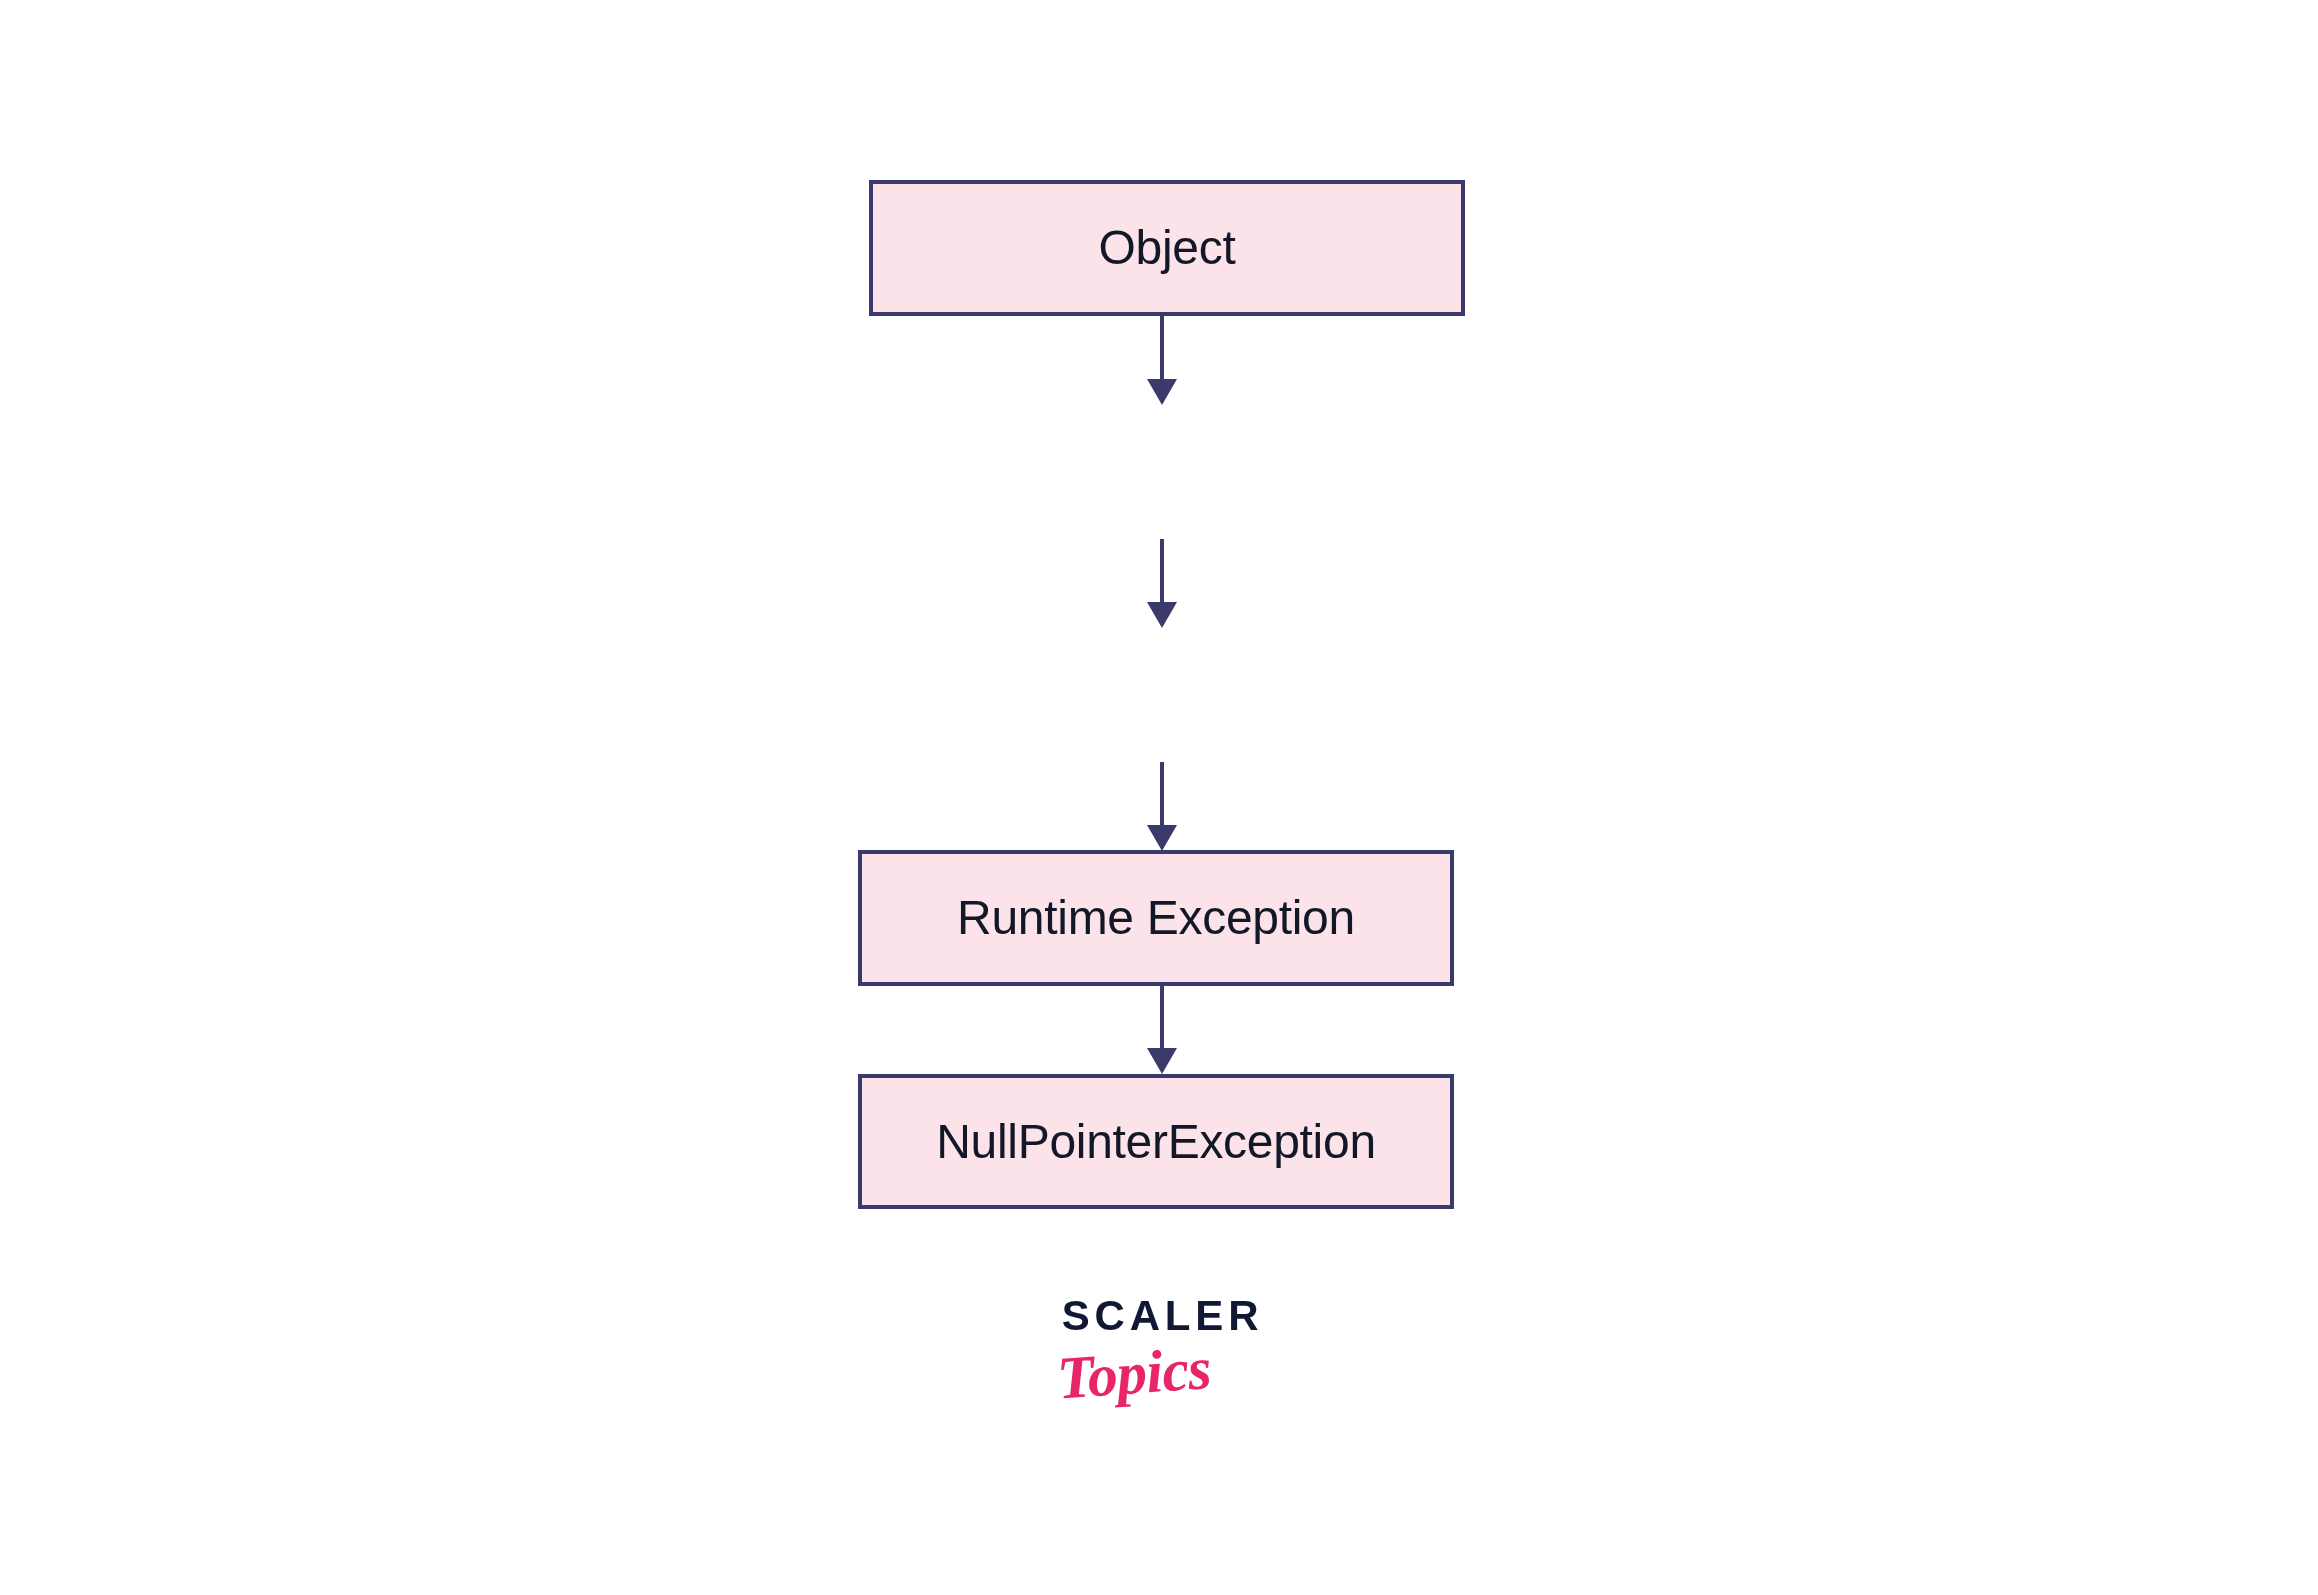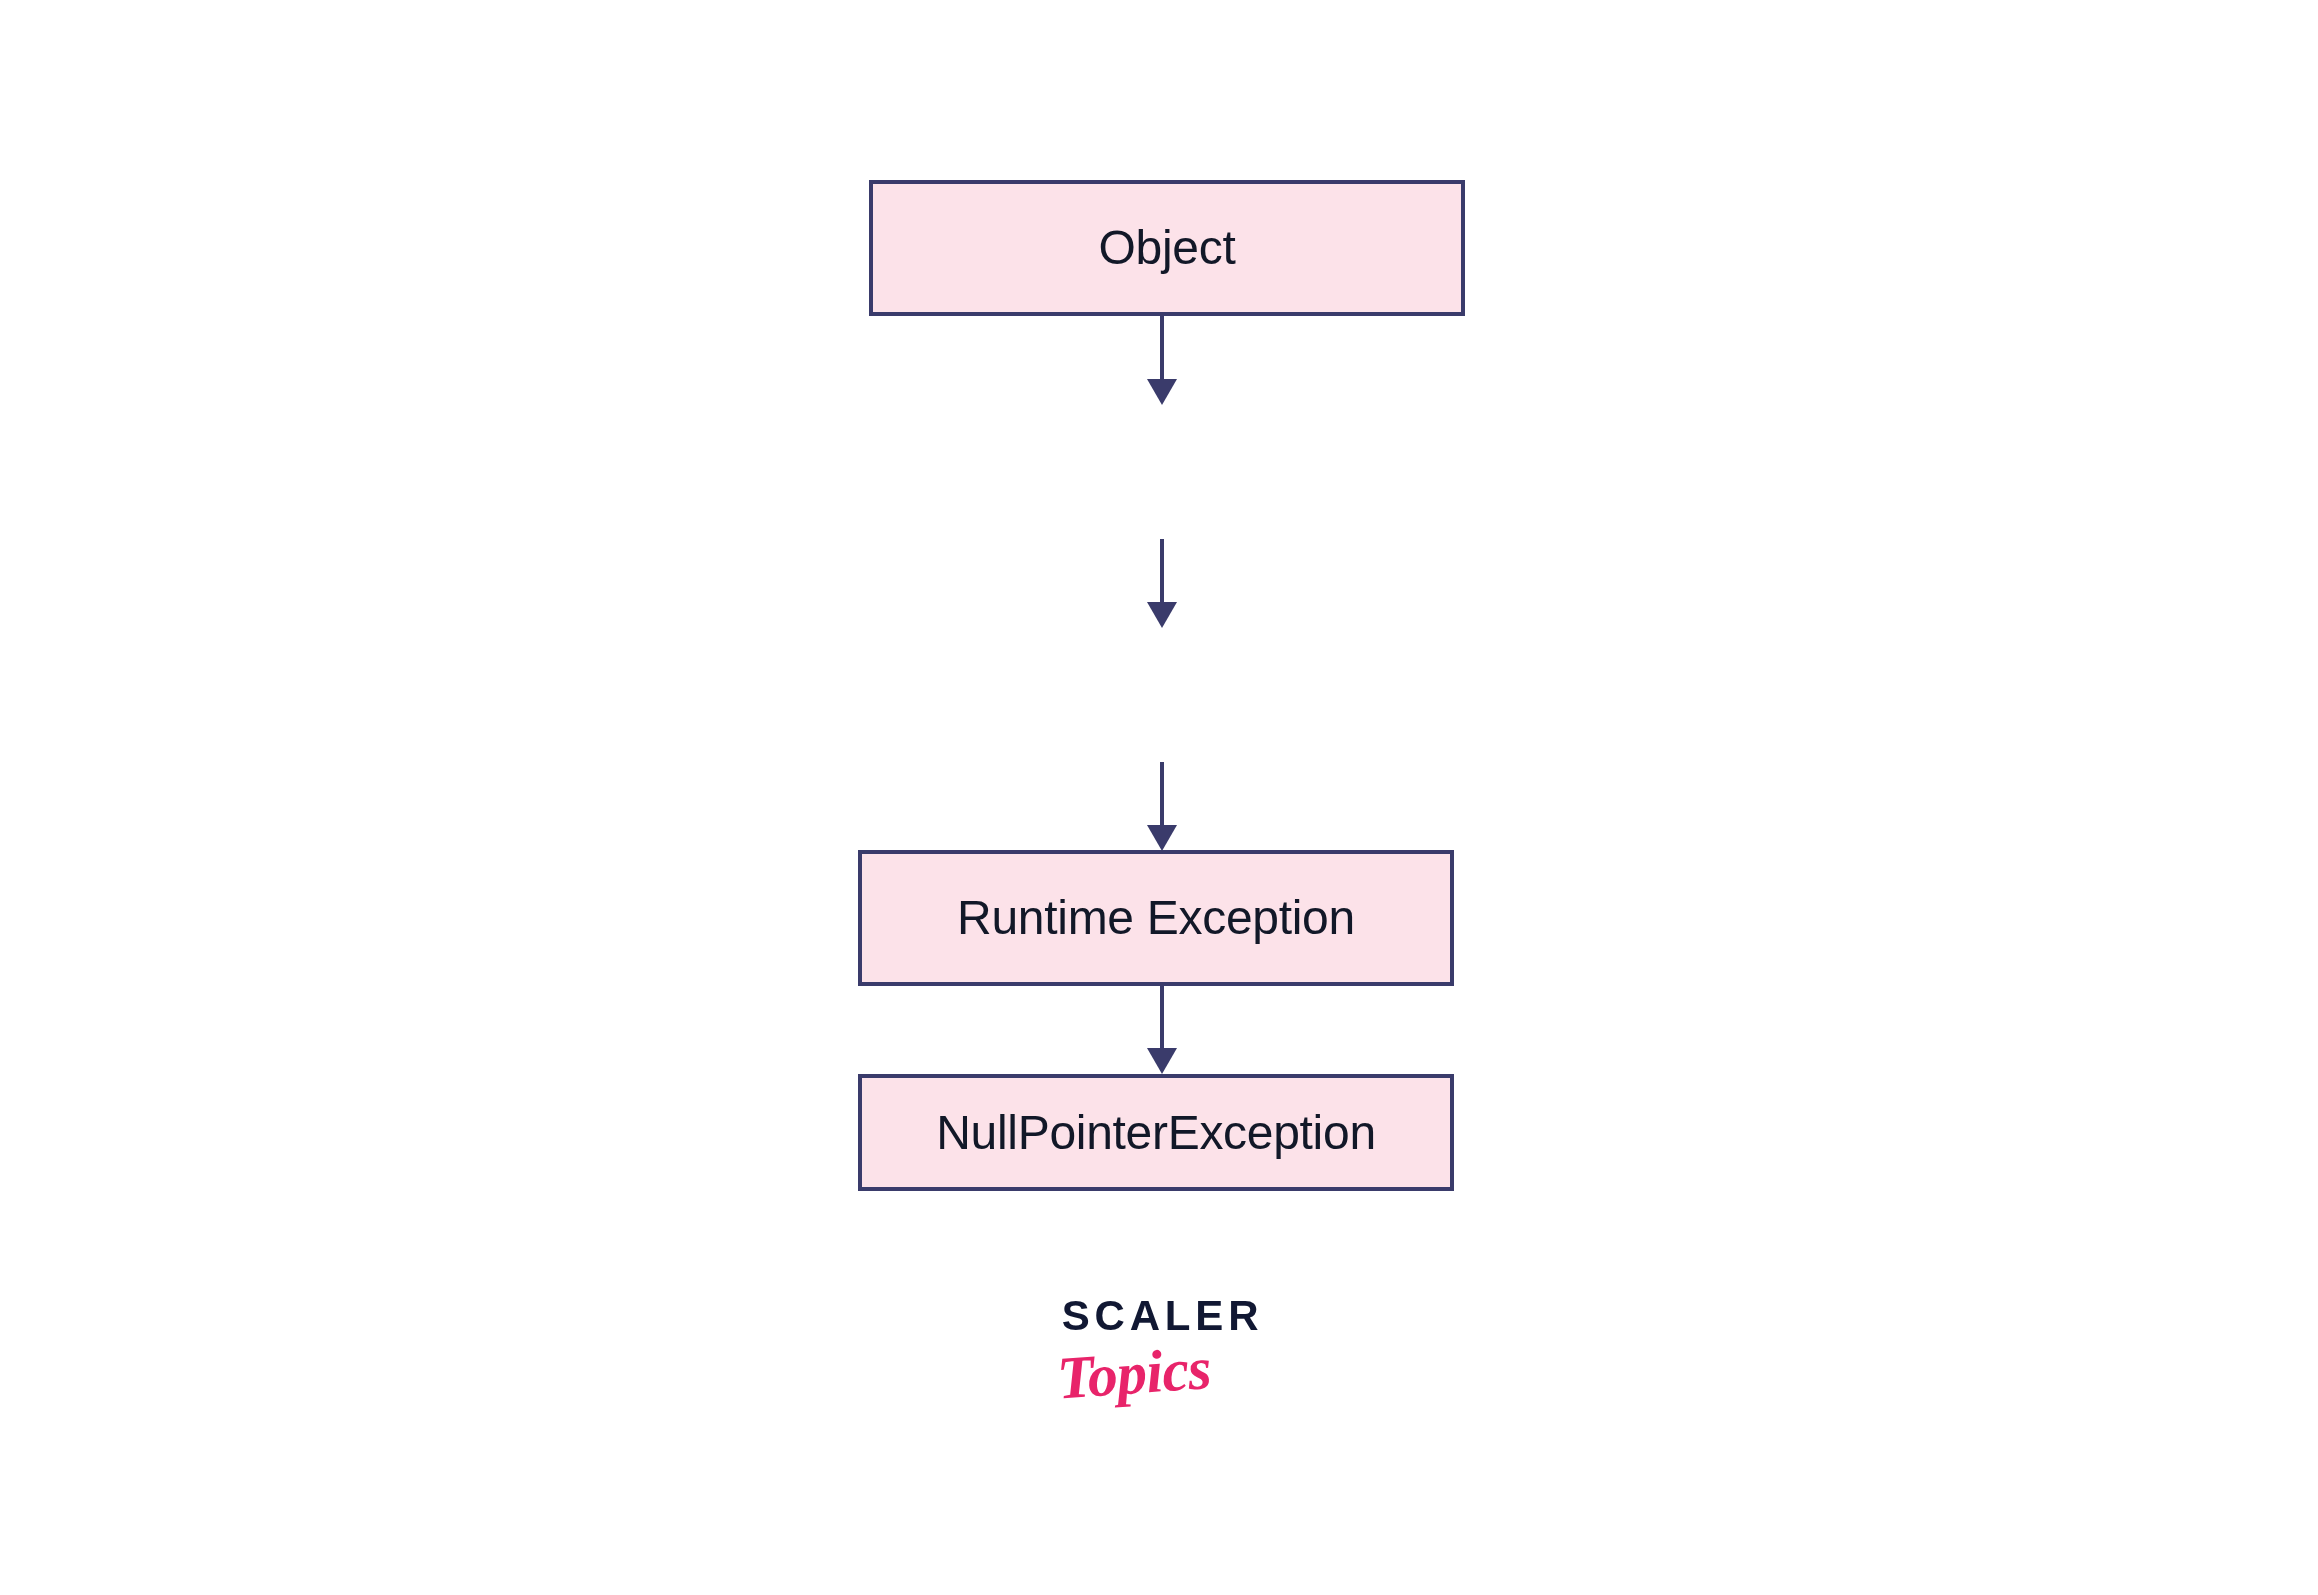--- a/index.html
+++ b/index.html
@@ -36,21 +36,21 @@
     color: #121828;
     letter-spacing: -0.3px;
     white-space: nowrap;
     user-select: none;
   }
 
   .node-1 { left: 869px; top: 180px;  width: 596px; height: 136px; }
   .node-2 { left: 871px; top: 404px;  width: 596px; height: 136px; }
   .node-3 { left: 860px; top: 627px;  width: 596px; height: 136px; }
   .node-4 { left: 858px; top: 850px; width: 596px; height: 136px; }
-  .node-5 { left: 858px; top: 1074px; width: 596px; height: 117px; }
+  .node-5 { left: 858px; top: 1074px; width: 596px; height: 135px; }
 
   
   .connector {
     position: absolute;
     left: 1147px;
     width: 30px;
   }
   .connector .stem {
     position: absolute;
     left: 13px;

